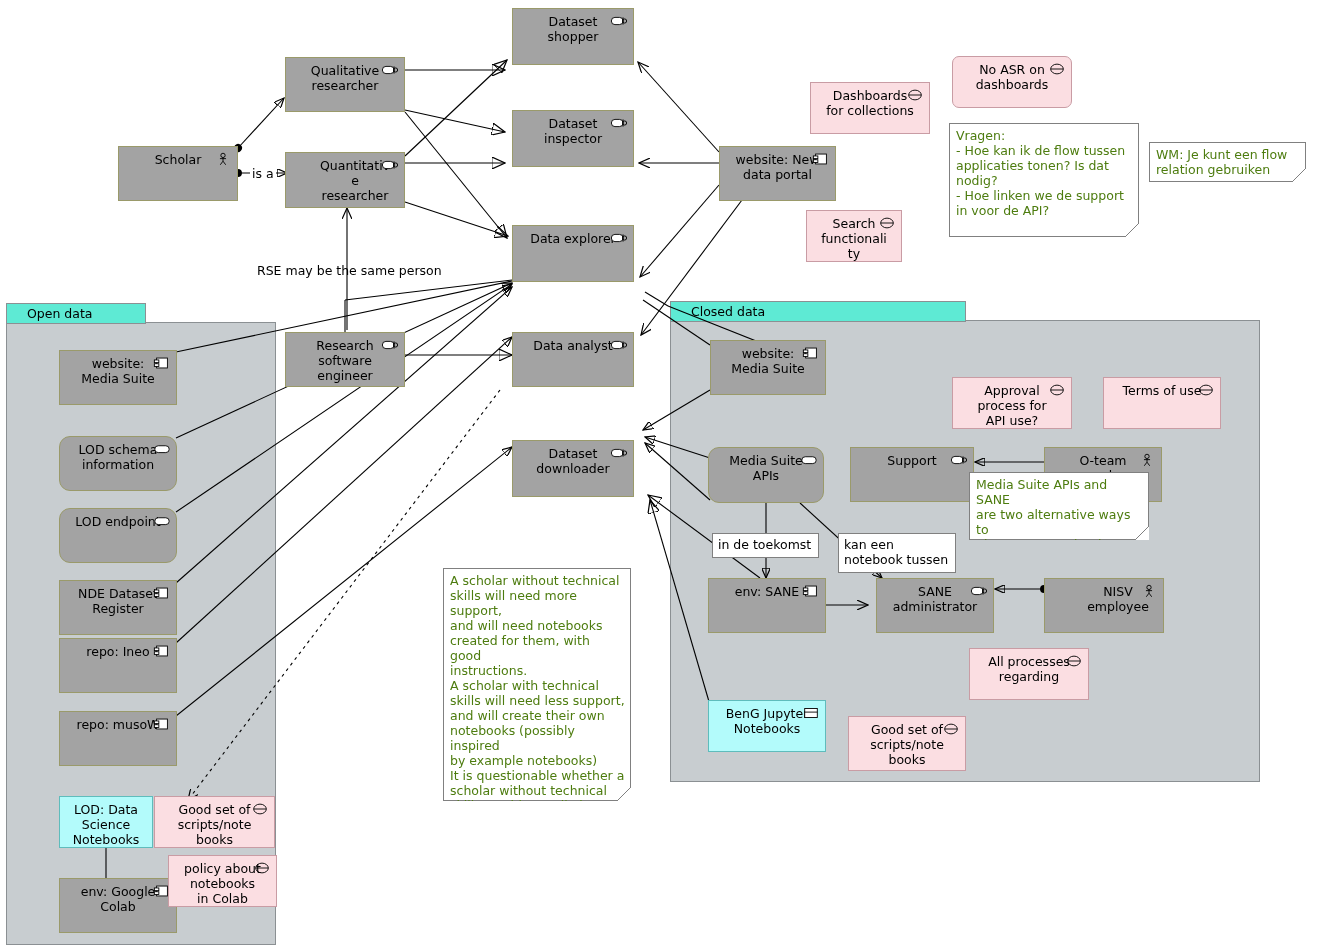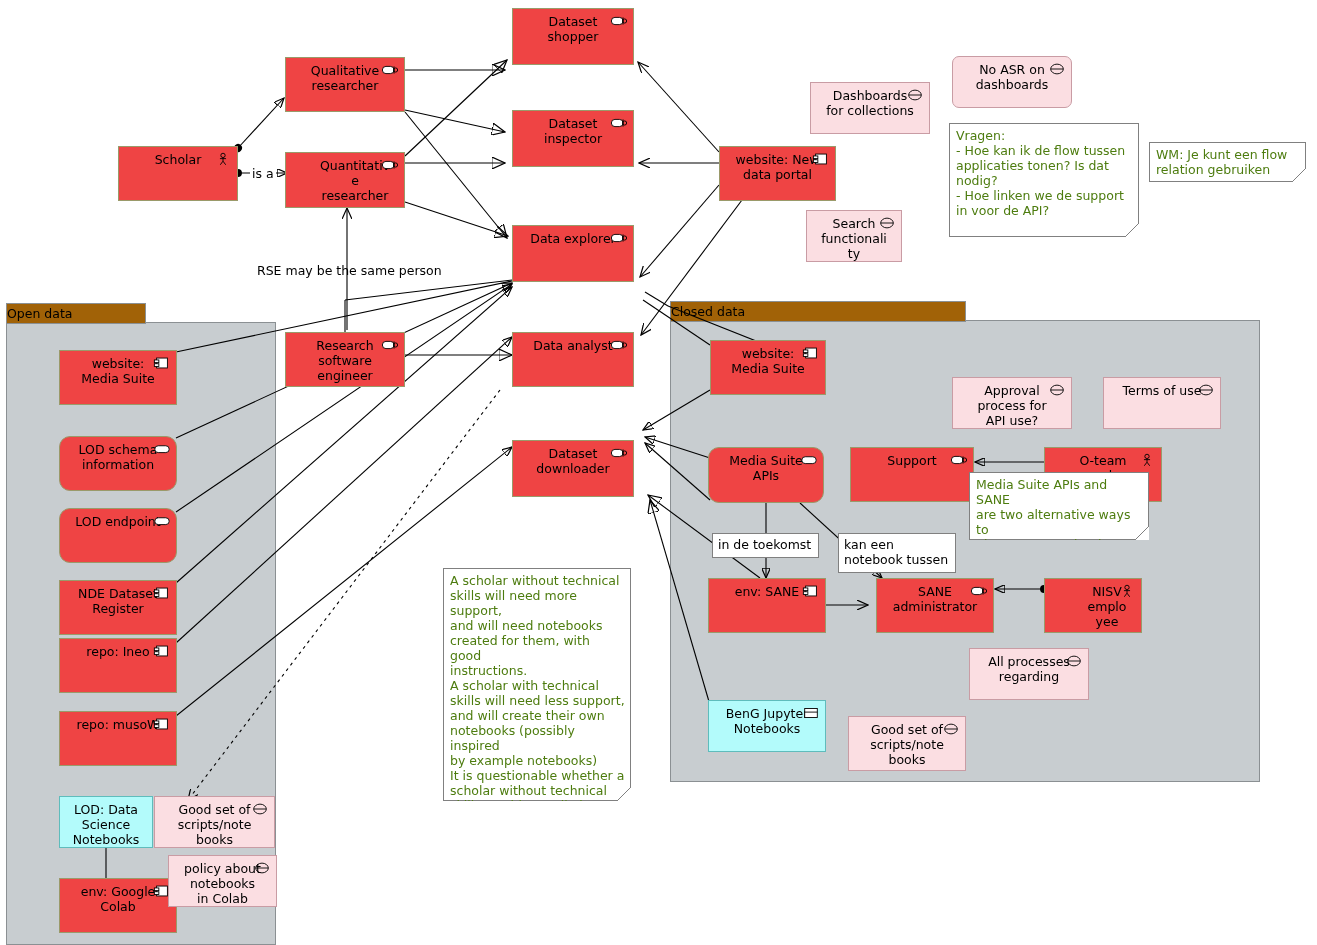--- a/index.html
+++ b/index.html
@@ -2,35 +2,35 @@
 <html><head>
 <meta charset="utf-8">
 <style>
   html,body{margin:0;padding:0;background:#ffffff;}
   body{width:1317px;height:945px;position:relative;overflow:hidden;
        font-family:"DejaVu Sans","Liberation Sans",sans-serif;}
   #stage{position:absolute;left:0;top:0;width:1317px;height:945px;}
 
   
   .node{position:absolute;box-sizing:border-box;border:1px solid #9a9a6a;
-        background:#ef4444;display:flex;align-items:flex-start;justify-content:center;
+        background:#a3a3a3;display:flex;align-items:flex-start;justify-content:center;
         font-size:12.5px;line-height:15px;color:#000;text-align:center;padding-top:5px;}
   .node .lbl{display:block;width:calc(100% - 26px);margin:0 auto;word-wrap:break-word;}
   .node.rounded{border-radius:11px;}
   .node.cyan{background:#b3fbfb;border-color:#5fbcbc;}
   .node.motiv{background:#fbdee2;border-color:#c99ca4;}
   .node.motiv .lbl{width:calc(100% - 28px);}
 
   
   .ico{position:absolute;right:5px;top:5px;width:18px;height:14px;}
 
   
   .group{position:absolute;box-sizing:border-box;background:#c8cdd0;border:1px solid #8b9093;}
-  .grouptab{position:absolute;box-sizing:border-box;background:#a16207;border:1px solid #8b9093;
-            font-size:12.5px;line-height:16px;padding:2px 0;color:#000;}
+  .grouptab{position:absolute;box-sizing:border-box;background:#5eead4;border:1px solid #8b9093;
+            font-size:12.5px;line-height:16px;padding:2px 20px;color:#000;}
 
   
   .note{position:absolute;box-sizing:border-box;background:#ffffff;border:1px solid #808080;
         font-size:12.5px;line-height:15px;color:#4d7c0f;padding:4px 5px 4px 6px;white-space:pre-wrap;
         text-align:left;}
   .note.folded{border:none;background:transparent;padding:0;}
   .note.folded .inner{position:absolute;left:0;top:0;width:100%;height:100%;
         background:#ffffff;border:1px solid #808080;box-sizing:border-box;
         padding:4px 5px 4px 6px;white-space:pre-wrap;
         -webkit-clip-path:polygon(0 0,100% 0,100% calc(100% - 13px),calc(100% - 13px) 100%,0 100%);
@@ -454,21 +454,21 @@
 
   <div class="node" style="left:876px;top:578px;width:118px;height:55px;">
     <span class="lbl">SANE administrator</span>
     <svg class="ico" viewBox="0 0 20 14">
       <rect x="1.5" y="3" width="13" height="8" rx="4" ry="4" fill="#fff" stroke="#000"></rect>
       <line x1="14.5" y1="3" x2="14.5" y2="11" stroke="#000"></line>
       <circle cx="16.2" cy="7" r="2.3" fill="none" stroke="#000"></circle>
     </svg>
   </div>
 
-  <div class="node" style="left:1044px;top:578px;width:98px;height:55px;padding-left:28px;">
+  <div class="node" style="left:1044px;top:578px;width:120px;height:55px;padding-left:28px;">
     <span class="lbl">NISV employee</span>
     <svg class="ico" viewBox="0 0 20 14">
       <circle cx="10" cy="3" r="2.4" fill="none" stroke="#000"></circle>
       <line x1="10" y1="5.4" x2="10" y2="9.4" stroke="#000"></line>
       <line x1="6.6" y1="6.6" x2="13.4" y2="6.6" stroke="#000"></line>
       <line x1="10" y1="9.4" x2="7" y2="13.4" stroke="#000"></line>
       <line x1="10" y1="9.4" x2="13" y2="13.4" stroke="#000"></line>
     </svg>
   </div>
 

